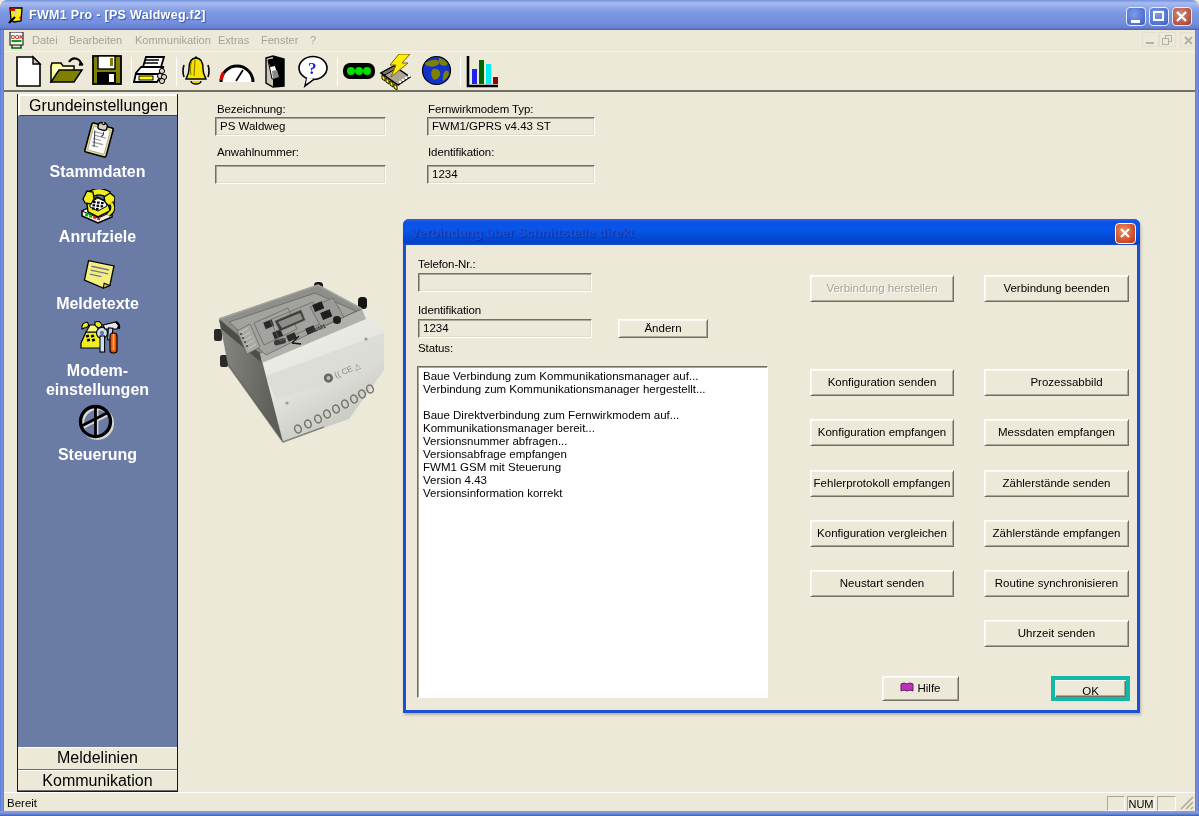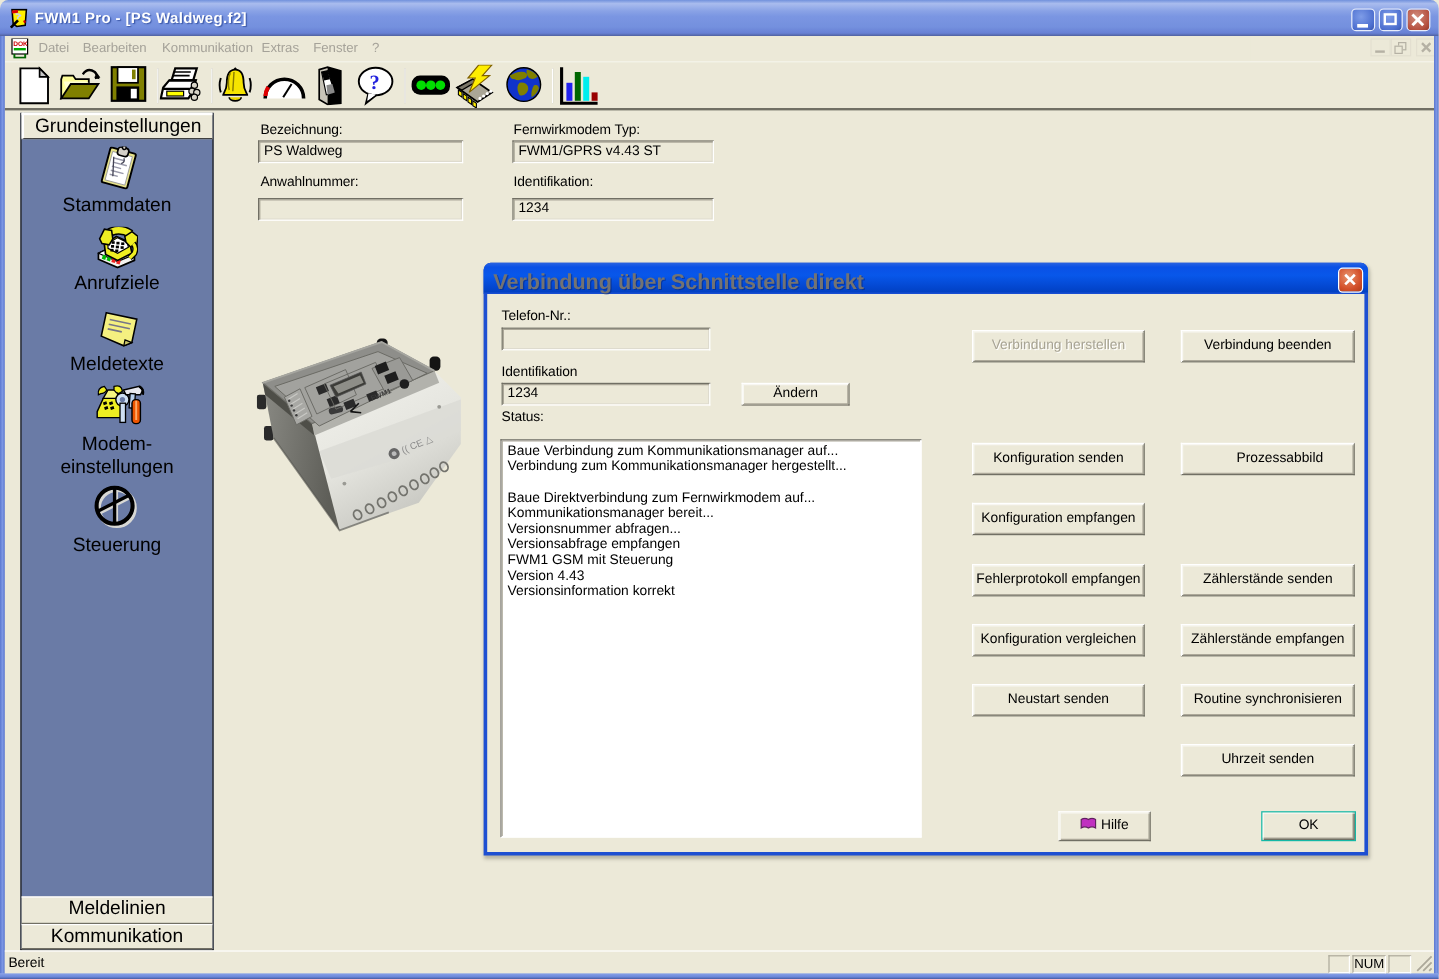--- a/index.html
+++ b/index.html
@@ -23,30 +23,30 @@
 .menuitem { position:absolute; top:4px; font-size:11px; color:#a5a299; }
 .mdibtn { position:absolute; top:2px; width:17px; height:15px; border:1px solid #e3dfd0; background:#ece9d8; }
 
 #toolbar { left:4px; top:51px; width:1191px; height:39px; background:#ece9d8; border-top:1px solid #f6f4ec; }
 .tbsep { position:absolute; top:5px; width:1px; height:29px; background:#aca899; border-right:1px solid #fff; }
 
 #client { left:4px; top:90px; width:1191px; height:702px; background:#ece9d8; border-top:2px solid #716f64; }
 
 #sidebar { position:absolute; left:1px; top:2px; width:161px; height:698px; background:#6a7ba6; border:1px solid #1a1a1a; border-top:none;margin-left:12px;}
 #sbhead { position:absolute; left:0; top:0; width:159px; height:22px; background:#ece9d8; border-bottom:1px solid #404040; border-left:2px solid #fff; border-top:2px solid #fff; color:#000; font-size:16px; text-align:center; line-height:20px; }
-.sbitem { position:absolute; width:159px; text-align:center; color:#000000; font-size:16px; }
+.sbitem { position:absolute; width:159px; text-align:center; color:#ffffff; font-size:16px;font-weight:bold; }
 .sbbtn { position:absolute; left:0; width:159px; background:#ece9d8; border-top:1px solid #fff; border-bottom:1px solid #716f64; color:#000; font-size:16px; text-align:center; line-height:20px; }
 
 .lbl { position:absolute; font-size:11.5px; color:#000; letter-spacing:-0.1px; }
 .field { position:absolute; height:19px; background:#ece9d8; border:1px solid; border-color:#716f64 #fff #fff #716f64; box-shadow:inset 1px 1px 0 #aca899, inset -1px -1px 0 #dedbce; font-size:11.5px; color:#000; line-height:17px; padding-left:4px; }
 
 #dialog { left:403px; top:219px; width:737px; height:494px; background:#ece9d8; border:3px solid #1d4fd2; border-radius:6px 6px 0 0; box-shadow:1px 2px 3px rgba(100,100,90,0.4); }
 #dlgtitle { position:absolute; left:-3px; top:-3px; width:737px; height:26px; border-radius:6px 6px 0 0;
   background:linear-gradient(180deg,#2a63e0 0,#0a51e6 14%,#0857ea 40%,#0346ce 80%,#0241c4 92%,#1d50d4 100%); }
-#dlgtitletext { position:absolute; left:5px; top:3px; font-size:18px; font-weight:bold; color:#737373; text-shadow:1px 1px 0 rgba(10,40,120,0.55); }
+#dlgtitletext { position:absolute; left:5px; top:3px; font-size:13px; font-weight:bold; color:#1d4ed8; text-shadow:1px 1px 0 rgba(10,40,120,0.55); }
 #dlgclose { position:absolute; left:709px; top:1px; width:21px; height:21px; border-radius:4px; border:1px solid #fff;
   background:radial-gradient(circle at 40% 35%, #e8936c 0%, #d4512b 60%, #b03a17 100%); color:#fff; font-weight:bold; font-size:13px; text-align:center; line-height:19px;}
 .btn { position:absolute; background:#ece9d8; border:1px solid; border-color:#fff #716f64 #716f64 #fff; box-shadow:inset 1px 1px 0 #f8f7f2, inset -1px -1px 0 #aca899; font-size:11.5px; color:#000; text-align:center; font-family:"Liberation Sans",sans-serif; }
 .btn1 { left:404px; width:144px; height:27px; }
 .btn2 { left:578px; width:145px; height:27px; }
 #statusbox { position:absolute; left:11px; top:144px; width:351px; height:332px; background:#fff; border:1px solid; border-color:#716f64 #fff #fff #716f64; box-shadow:inset 1px 1px 0 #aca899; font-size:11.5px; line-height:13px; padding:3px 0 0 5px; color:#000; }
 
 #statusbar { left:4px; top:792px; width:1191px; height:19px; background:#ece9d8; border-top:1px solid #fff; font-size:11.5px; }
 .sbox { position:absolute; top:3px; height:15px; border:1px solid; border-color:#aca899 #fff #fff #aca899; font-size:11px; text-align:center; line-height:14px;}
 </style>
@@ -425,30 +425,31 @@
 
   <div class="btn btn1" style="top:53px;line-height:25px;color:#a7a394;text-shadow:1px 1px 0 #fff;">Verbindung herstellen</div>
   <div class="btn btn1" style="top:147px;line-height:25px;">Konfiguration senden</div>
   <div class="btn btn1" style="top:197px;line-height:25px;">Konfiguration empfangen</div>
   <div class="btn btn1" style="top:248px;line-height:25px;">Fehlerprotokoll empfangen</div>
   <div class="btn btn1" style="top:298px;line-height:25px;">Konfiguration vergleichen</div>
   <div class="btn btn1" style="top:348px;line-height:25px;">Neustart senden</div>
 
   <div class="btn btn2" style="top:53px;line-height:25px;">Verbindung beenden</div>
   <div class="btn btn2" style="top:147px;line-height:25px;padding-left:20px;">Prozessabbild</div>
+  <div class="btn btn2" style="top:197px;line-height:25px;">Messdaten empfangen</div>
   <div class="btn btn2" style="top:248px;line-height:25px;">Zählerstände senden</div>
   <div class="btn btn2" style="top:298px;line-height:25px;">Zählerstände empfangen</div>
   <div class="btn btn2" style="top:348px;line-height:25px;">Routine synchronisieren</div>
   <div class="btn btn2" style="top:398px;line-height:25px;">Uhrzeit senden</div>
 
   <div class="btn" style="left:476px;top:454px;width:77px;height:25px;line-height:23px;">
     <svg width="14" height="12" style="vertical-align:-2px;margin-right:3px;">
         <path d="M1,2 Q4,0 7,2 Q10,0 13,2 L13,9 Q10,7 7,9 Q4,7 1,9 Z" fill="#c030c0" stroke="#602060" stroke-width="1"></path>
       </svg>Hilfe</div>
-  <div class="btn" style="left:645px;top:454px;width:79px;height:25px;line-height:22px;border:1px solid #14b8a6;box-shadow:inset 1px 1px 0 #fff, inset -1px -1px 0 #716f64, inset -2px -2px 0 #aca899;">OK</div>
+  <div class="btn" style="left:645px;top:454px;width:79px;height:25px;line-height:22px;border:4px solid #14b8a6;box-shadow:inset 1px 1px 0 #fff, inset -1px -1px 0 #716f64, inset -2px -2px 0 #aca899;">OK</div>
 </div>
 
 <div class="abs" id="borderL"></div>
 <div class="abs" id="borderR"></div>
 <div class="abs" id="borderB"></div>
 <div class="abs" id="statusbar">
   <div style="position:absolute;left:3px;top:4px;">Bereit</div>
   <div class="sbox" style="left:1103px;width:18px;"></div>
   <div class="sbox" style="left:1123px;width:28px;">NUM</div>
   <div class="sbox" style="left:1153px;width:19px;"></div>

